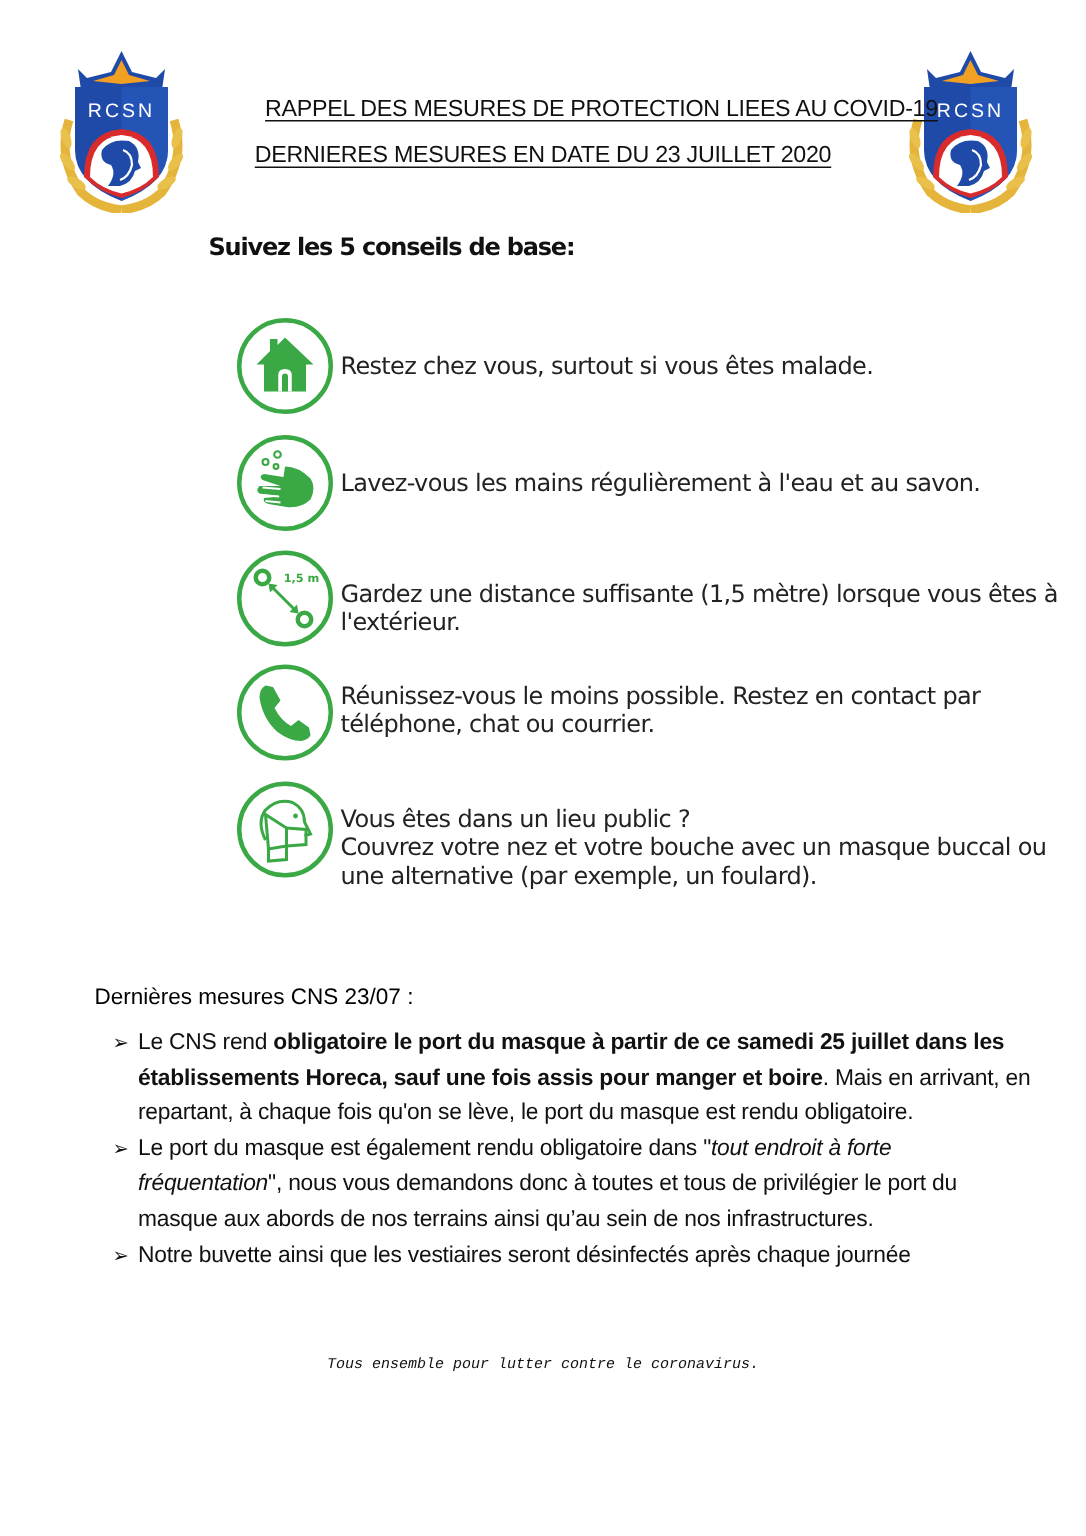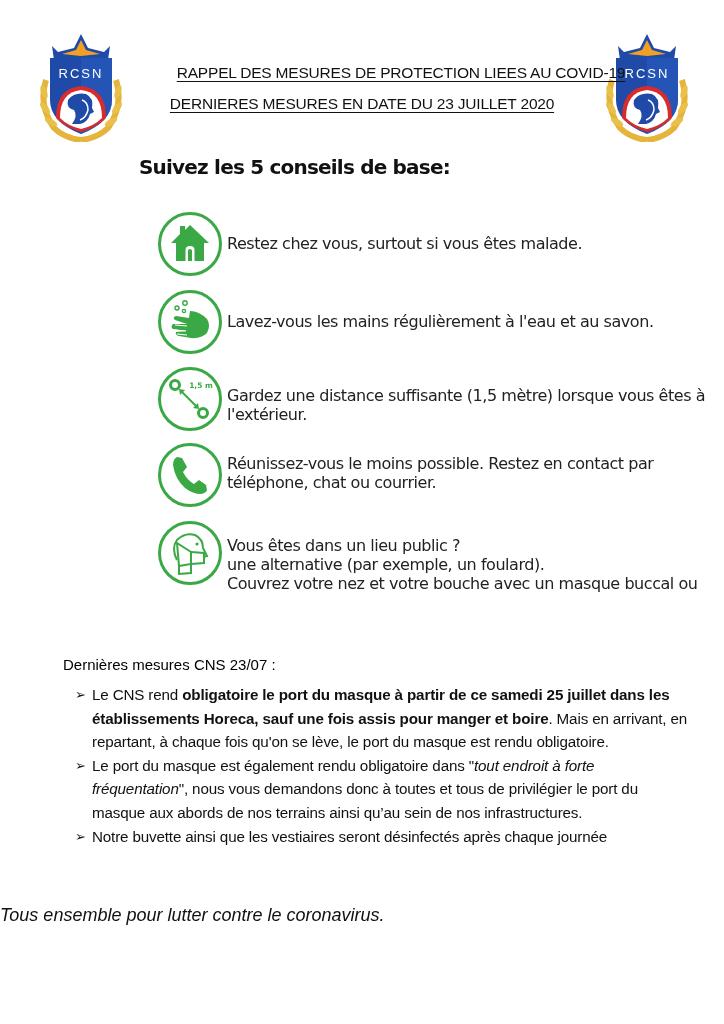--- a/index.html
+++ b/index.html
@@ -4,37 +4,37 @@
   <style>
     html, body { margin: 0; padding: 0; background: #ffffff; }
     body { width: 724px; height: 1024px; position: relative; overflow: hidden; font-family: "Liberation Sans", sans-serif; color: #1a1a1a; }
 
     .logo { position: absolute; width: 90px; height: 112px; }
     .logo svg { width: 100%; height: 100%; display: block; }
 
     .hdr { position: absolute; left: 0; width: 724px; text-align: center; font-family: "Liberation Sans", sans-serif; font-size: 15.5px; letter-spacing: -0.2px; color: #111; }
     .hdr span { text-decoration: underline; text-underline-offset: 3px; text-decoration-thickness: 1px; }
 
-    .sub-title { position: absolute; left: 139px; top: 155px; font-family: "DejaVu Sans", sans-serif; font-weight: bold; font-size: 20px; letter-spacing: -0.8px; color: #111; }
+    .sub-title { position: absolute; left: 139px; top: 155px; font-family: "DejaVu Sans", sans-serif; font-weight: bold; font-size: 16px; letter-spacing: -0.8px; color: #111; }
 
     .tip { position: absolute; left: 138px; width: 480px; }
     .tip .ico { position: absolute; left: 19px; width: 66px; height: 66px; }
     .tip .ico svg { width: 66px; height: 66px; display: block; }
     .tip .txt { position: absolute; left: 89px; font-family: "DejaVu Sans", sans-serif; font-size: 16px; letter-spacing: -0.45px; line-height: 19px; color: #222; width: 390px; }
     .tip .txt div { white-space: nowrap; }
 
     .measures-title { position: absolute; left: 63px; top: 656px; font-family: "Liberation Sans", sans-serif; font-size: 15px; color: #000000; text-underline-offset: 3px; text-decoration-thickness: 1px; }
 
     .bullets { position: absolute; left: 74px; top: 683px; width: 620px; font-family: "Liberation Sans", sans-serif; font-size: 15.2px; line-height: 23.6px; color: #111; letter-spacing: -0.15px; }
     .bullet { position: relative; padding-left: 18px; }
     .bullet .arrow { position: absolute; left: 1px; top: 0; font-size: 13px; }
     .bullet b { font-weight: bold; }
     .bullet i { font-style: italic; }
 
-    .closing { position: absolute; left: 0; width: 724px; top: 905px; font-family: Liberation Sans, sans-serif; font-style: italic; font-size: 18px; color: #111; }
+    .closing { position: absolute; left: 0; width: 724px; top: 905px; text-align: center; font-family: Liberation Mono, monospace; font-style: italic; font-size: 10px; color: #111; }
   </style>
 </head>
 <body>
 
 <div class="logo" style="left:36px; top:30px;">
   <svg viewBox="0 0 90 112">
 
     <path d="M10 50 Q2 75 18 98 Q28 108 45 110" fill="none" stroke="#e5b43a" stroke-width="6"></path>
     <path d="M80 50 Q88 75 72 98 Q62 108 45 110" fill="none" stroke="#e5b43a" stroke-width="6"></path>
     <g fill="#e9c04a">
@@ -161,22 +161,22 @@
       <circle cx="33" cy="33" r="30.5" fill="none" stroke="#3aa945" stroke-width="3"></circle>
       <path d="M20 40 Q14 28 20 20 Q28 12 38 15 Q46 19 46 28 L50 36 L46 37" fill="none" stroke="#3aa945" stroke-width="2"></path>
       <circle cx="40" cy="24" r="1.6" fill="#3aa945"></circle>
       <path d="M20 23 L34 32 L34 44 L22 46 Z" fill="none" stroke="#3aa945" stroke-width="2"></path>
       <path d="M34 32 L47 33 L47 43 L34 44" fill="none" stroke="#3aa945" stroke-width="2"></path>
       <path d="M22 46 L22 54 L34 53 L34 44" fill="none" stroke="#3aa945" stroke-width="2"></path>
     </svg>
   </div>
   <div class="txt" style="top:16px;">
     <div>Vous êtes dans un lieu public ?</div>
+    <div>Couvrez votre nez et votre bouche avec un masque buccal ou</div>
     <div>une alternative (par exemple, un foulard).</div>
-    <div>Couvrez votre nez et votre bouche avec un masque buccal ou</div>
   </div>
 </div>
 
 <div class="measures-title">Dernières mesures CNS 23/07 :</div>
 
 <div class="bullets">
   <div class="bullet">
     <span class="arrow">➢</span>
     <span>Le CNS rend </span><b>obligatoire le port du masque à partir de ce samedi 25 juillet dans les établissements Horeca, sauf une fois assis pour manger et boire</b><span>. Mais en arrivant, en repartant, à chaque fois qu'on se lève, le port du masque est rendu obligatoire.</span>
   </div>

